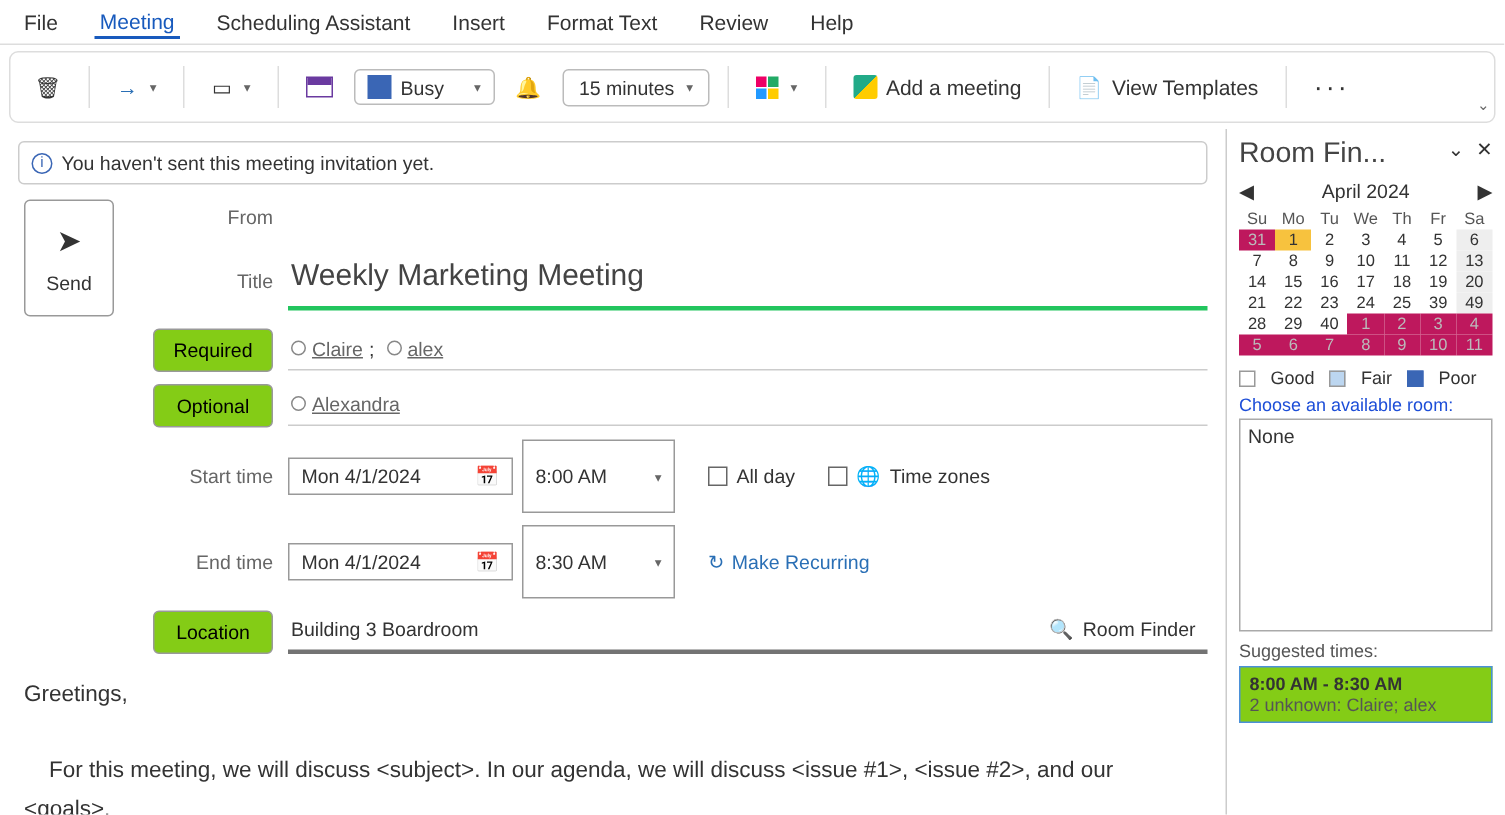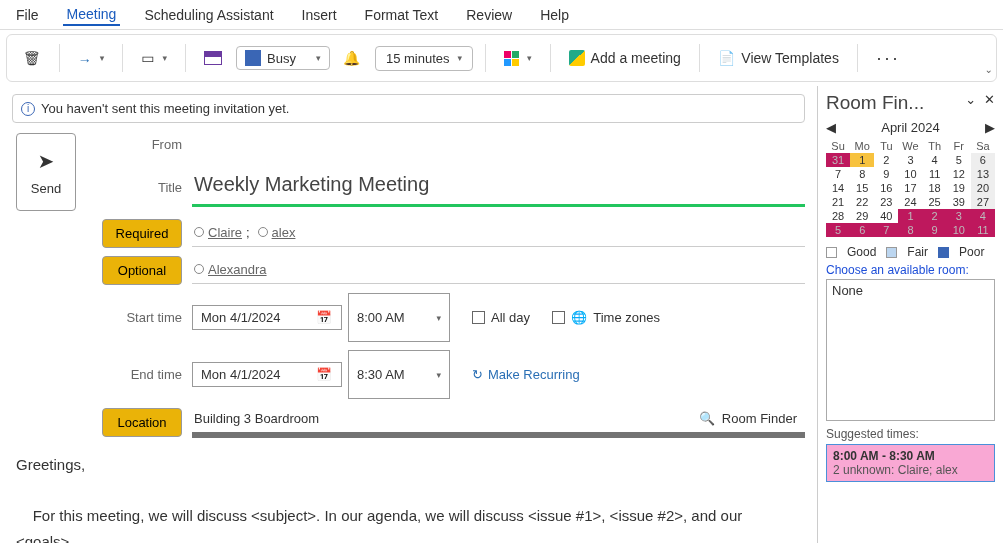--- a/index.html
+++ b/index.html
@@ -17,50 +17,50 @@
 .ellipsis-icon { font-size: 18px; letter-spacing: 2px; }
 .main-wrap { display: flex; height: calc(100% - 82px); }
 .compose { flex: 1; padding: 8px 12px 0 12px; overflow: hidden; }
 .info-bar { border: 1px solid #ccc; border-radius: 4px; padding: 6px 8px; font-size: 13px; display: flex; align-items: center; gap: 6px; margin-bottom: 10px; }
 .info-icon { display: inline-flex; width: 14px; height: 14px; border: 1px solid #3a66b5; border-radius: 50%; align-items: center; justify-content: center; font-size: 10px; color: #3a66b5; }
 .form-grid { display: grid; grid-template-columns: 80px 80px 1fr; gap: 8px 10px; align-items: center; }
 .send-box { grid-row: span 2; grid-column: 1; border: 1px solid #999; border-radius: 4px; width: 60px; height: 78px; display: flex; flex-direction: column; align-items: center; justify-content: center; gap: 8px; margin-left: 4px; }
 .send-arrow { font-size: 20px; transform: rotate(0deg); }
 .label-cell { color: #666; font-size: 13px; text-align: right; }
 .title-input { font-size: 20px; color: #444; border: none; border-bottom: 3px solid #22c55e; padding: 4px 2px 8px 2px; width: 100%; outline: none; }
-.field-btn { border: 1px solid #999; border-radius: 4px; padding: 6px 6px; background: #eab308; cursor: pointer; font-size: 13px; min-width: 72px; text-align: center; }
+.field-btn { border: 1px solid #999; border-radius: 4px; padding: 6px 6px; background: #84cc16; cursor: pointer; font-size: 13px; min-width: 72px; text-align: center; }
 .attendee-line { border-bottom: 1px solid #ccc; padding: 4px 2px 6px 2px; display: flex; align-items: center; gap: 8px; }
 .attendee-chip { display: inline-flex; align-items: center; gap: 4px; }
 .chip-circle { width: 10px; height: 10px; border: 1px solid #888; border-radius: 50%; }
 .chip-name { color: #666; text-decoration: underline; cursor: pointer; }
 .date-row { display: flex; align-items: center; gap: 6px; }
 .date-box { border: 1px solid #999; padding: 4px 8px; display: flex; align-items: center; gap: 8px; width: 150px; justify-content: space-between; font-size: 13px; }
 .time-box { border: 1px solid #999; padding: 16px 8px; display: flex; align-items: center; gap: 8px; width: 102px; justify-content: space-between; font-size: 13px; }
 .checkbox { width: 13px; height: 13px; border: 1px solid #666; display: inline-block; }
 .recur-link { color: #2a6fb5; cursor: pointer; display: flex; align-items: center; gap: 5px; }
-.loc-row { display: flex; align-items: center; justify-content: space-between; border-bottom: 6px solid #737373; padding: 4px 2px 6px 2px; }
+.loc-row { display: flex; align-items: center; justify-content: space-between; border-bottom: 3px solid #737373; padding: 4px 2px 6px 2px; }
 .room-finder-link { color: #333; display: flex; align-items: center; gap: 6px; cursor: pointer; margin-right: 6px; }
 .body-text { padding: 14px 4px; font-size: 15px; line-height: 1.7; white-space: pre-wrap; }
 .sidebar { width: 186px; border-left: 1px solid #ccc; padding: 6px 8px; display: flex; flex-direction: column; }
 .sidebar-head { display: flex; align-items: flex-start; justify-content: space-between; margin-bottom: 6px; }
 .sidebar-title { font-size: 19px; color: #444; white-space: nowrap; overflow: hidden; }
 .cal-nav { display: flex; align-items: center; justify-content: space-between; font-size: 13px; margin-bottom: 4px; }
 .cal-table { width: 100%; border-collapse: collapse; font-size: 11px; table-layout: fixed; }
 .cal-table th, .cal-table td { text-align: center; padding: 1px 0; width: 14.2%; }
 .cal-table th { color: #555; font-weight: normal; }
 .cal-table td { cursor: pointer; }
 .cal-dim { color: #bbb; background: #be185d; }
 .cal-today { background: #f7c23e; }
 .cal-shade { background: #eee; }
 .legend { display: flex; gap: 10px; font-size: 12px; margin: 8px 0 4px; align-items: center; text-align: center; }
 .leg-sq { width: 11px; height: 11px; display: inline-block; border: 1px solid #999; }
 .room-label { font-size: 12px; color: #1d4ed8; margin-bottom: 2px; }
 .room-list { border: 1px solid #aaa; height: 142px; padding: 3px 5px; font-size: 13px; }
 .suggest-label { font-size: 12px; color: #555; margin-top: 6px; }
-.suggest-box { border: 1px solid #4a90d9; background: #f9a8d4; padding: 4px 6px; font-size: 12px; margin-top: 3px; }
+.suggest-box { border: 1px solid #4a90d9; background: #84cc16; padding: 4px 6px; font-size: 12px; margin-top: 3px; }
 .more-caret { position: absolute; right: 10px; top: 64px; font-size: 10px; color: #666; cursor: pointer; }
 </style>
 </head>
 <body>
 
 <div class="menubar" id="menubar">
     <span class="item">File</span>
     <span class="item active">Meeting</span>
     <span class="item">Scheduling Assistant</span>
     <span class="item">Insert</span>
@@ -272,21 +272,21 @@
             <td>19</td>
             <td class="cal-shade">20</td>
           </tr>
           <tr>
             <td>21</td>
             <td>22</td>
             <td>23</td>
             <td>24</td>
             <td>25</td>
             <td>39</td>
-            <td class="cal-shade">27</td>
+            <td class="cal-shade">49</td>
           </tr>
           <tr>
             <td>28</td>
             <td>29</td>
             <td>40</td>
             <td class="cal-dim">1</td>
             <td class="cal-dim">2</td>
             <td class="cal-dim">3</td>
             <td class="cal-dim">4</td>
           </tr>

